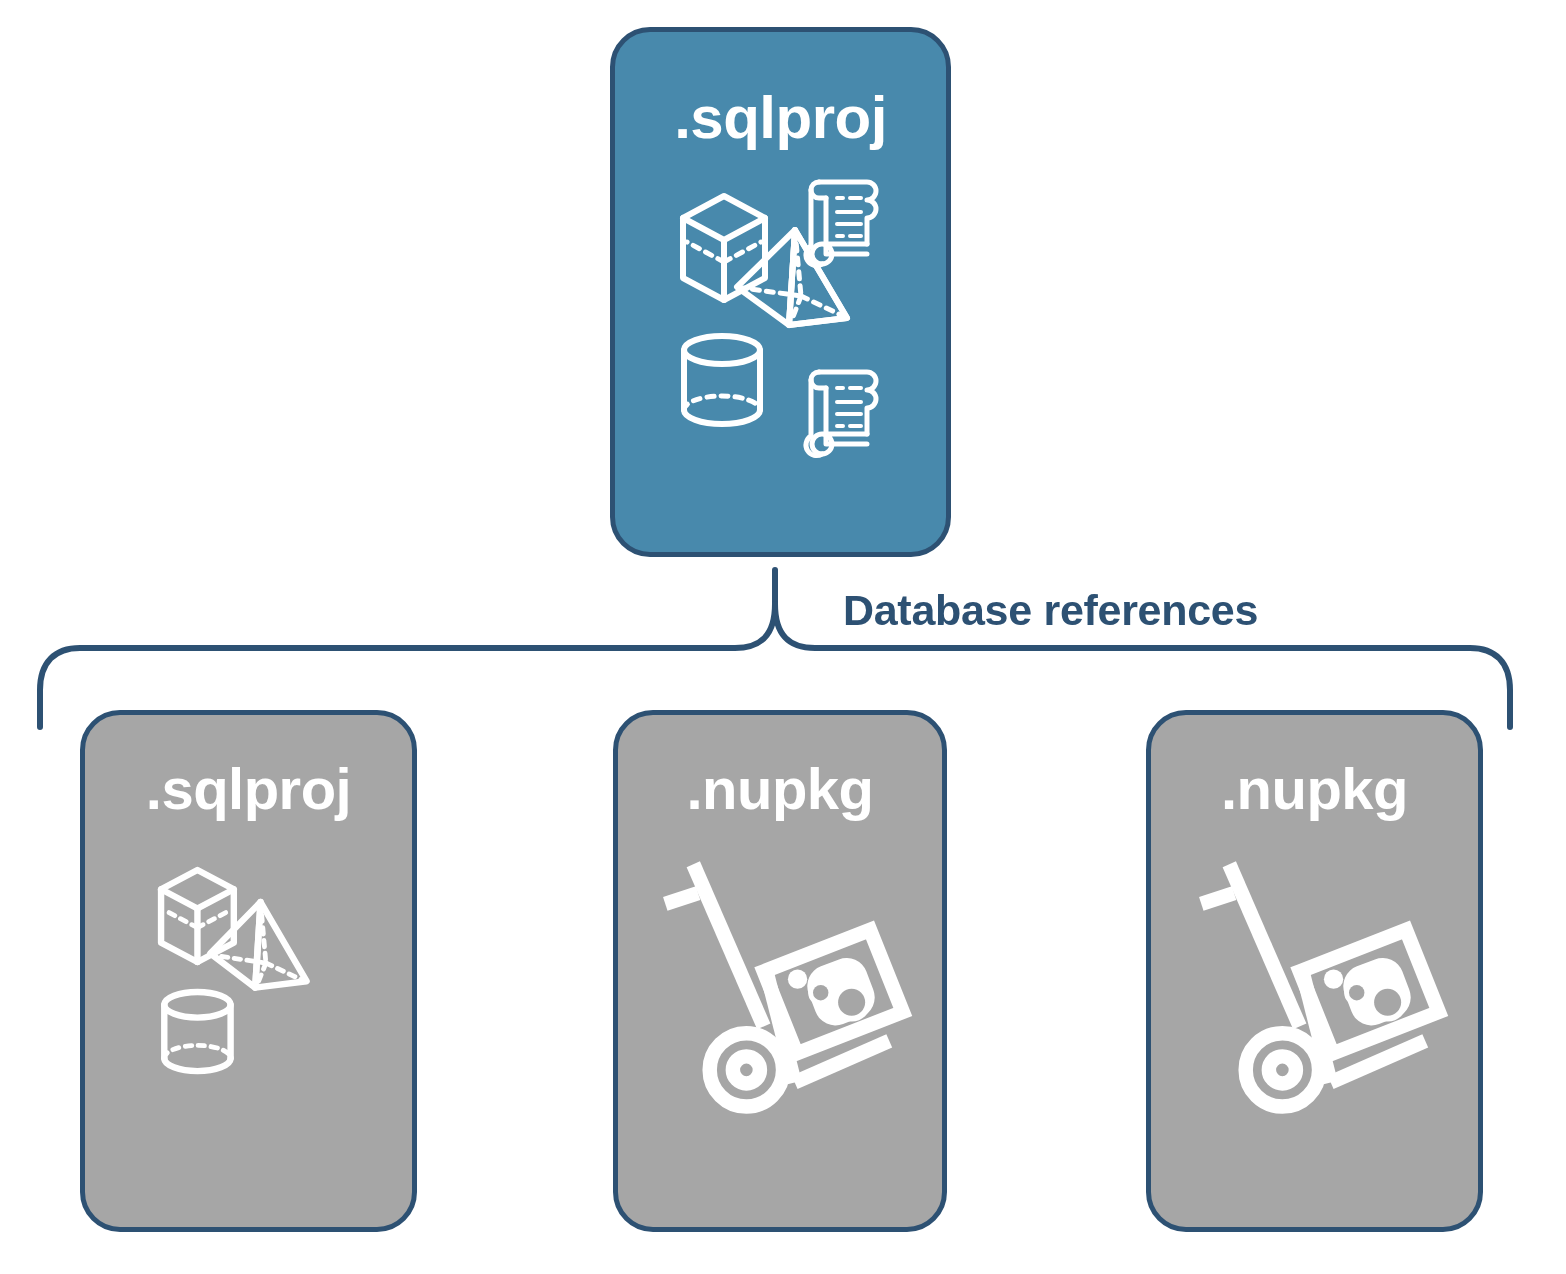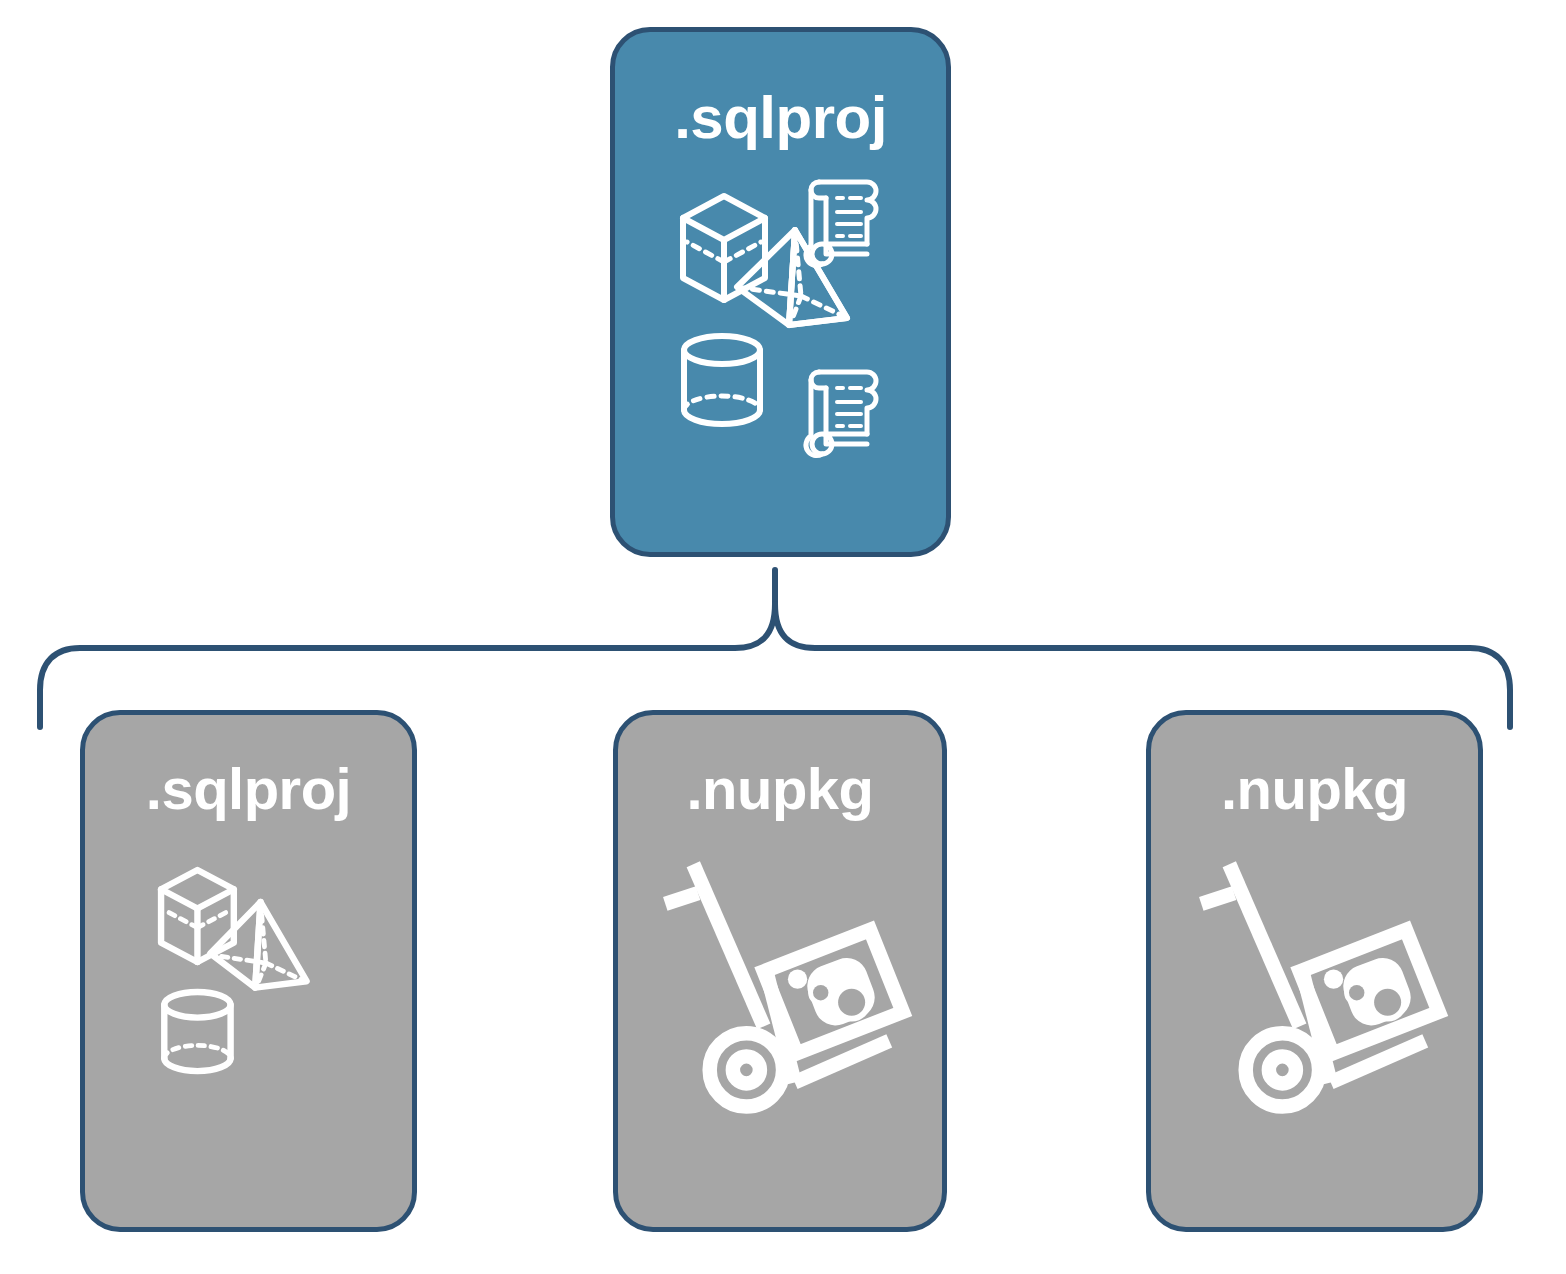--- a/index.html
+++ b/index.html
@@ -188,20 +188,21 @@
              L 80 108
              C 55 108, 40 122, 40 150
              L 40 187"></path>
     <path d="M775 64
              C 775 96, 790 108, 815 108
              L 1470 108
              C 1495 108, 1510 122, 1510 150
              L 1510 187"></path>
   </svg>
 
+  <div id="edge-label">Database references</div>
 
   <div class="node grey" id="node-ref-sqlproj">
     <div class="node-title">.sqlproj</div>
 
     <svg class="node-art" width="230" height="230" viewBox="0 0 178 215" fill="none" stroke="#ffffff" stroke-width="6" stroke-linecap="round" stroke-linejoin="round">
 
       <g>
         <path d="M4 32 L38 14 L72 32 L72 82 L38 100 L4 82 Z"></path>
         <path d="M4 32 L38 50 L72 32"></path>
         <path d="M38 50 L38 100"></path>

